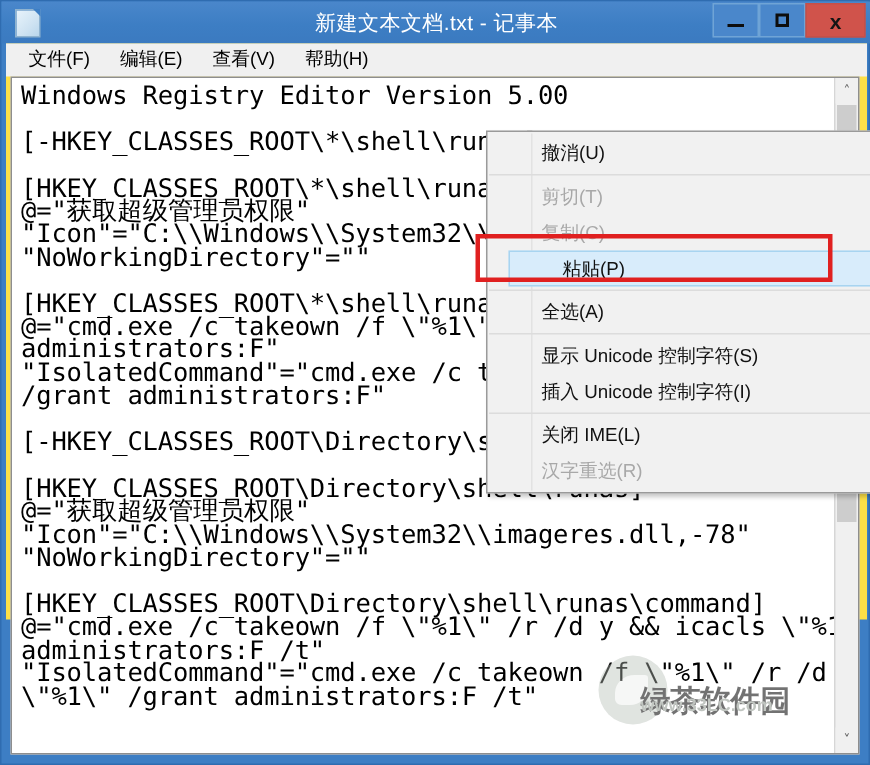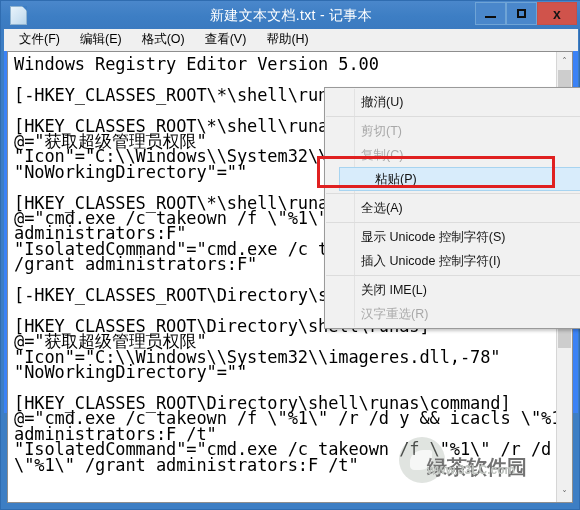--- a/index.html
+++ b/index.html
@@ -102,21 +102,21 @@
     width: 11px; height: 2px;
     background: #0d0d0d;
     margin-top: 7px;
   }
 
   
   #client {
     position: absolute;
     left: 3px; top: 28px;
     width: 574px; height: 384px;
-    background: #3b82f6;
+    background: #fde047;
   }
 
   
   #menubar {
     position: absolute;
     left: 0; top: 0;
     width: 574px; height: 22px;
     background: #f0f0f0;
     display: flex;
     align-items: center;
@@ -335,21 +335,20 @@
     <div class="winbtn" id="btn-close">
       <div class="glyph">x</div>
     </div>
   </div>
 
   <div id="client">
 
     <div id="menubar">
       <div class="menubar-item">文件(F)</div>
       <div class="menubar-item">编辑(E)</div>
-      <div class="menubar-item">格式(O)</div>
       <div class="menubar-item">查看(V)</div>
       <div class="menubar-item">帮助(H)</div>
     </div>
 
     <div id="editor-wrap">
       <pre id="editor-text">Windows Registry Editor Version 5.00
 
 [-HKEY_CLASSES_ROOT\*\shell\runas]
 
 [HKEY_CLASSES_ROOT\*\shell\runas]

